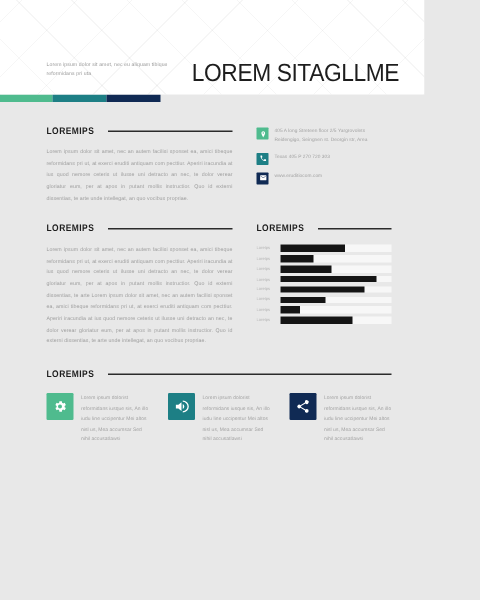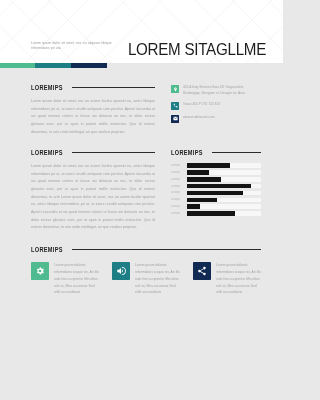--- a/index.html
+++ b/index.html
@@ -26,21 +26,21 @@
     position: absolute; inset: 0;
     background-image:
       repeating-linear-gradient(45deg,  rgba(0,0,0,0.035) 0 0.6px, rgba(0,0,0,0) 0.6px 26px),
       repeating-linear-gradient(-45deg, rgba(0,0,0,0.035) 0 0.6px, rgba(0,0,0,0) 0.6px 26px);
     pointer-events: none;
   }
   .header-inner {
     position: absolute;
     left: 0; right: 0; bottom: 6px;
     display: flex;
-    align-items: flex-start;
+    align-items: center;
     padding: 0 4px 0 31px;
   }
   .header-tagline {
     width: 92px;
     font-size: 3.4px;
     line-height: 1.75;
     color: #9a9a9a;
     letter-spacing: 0.08px;
     margin-bottom: 3px;
   }

